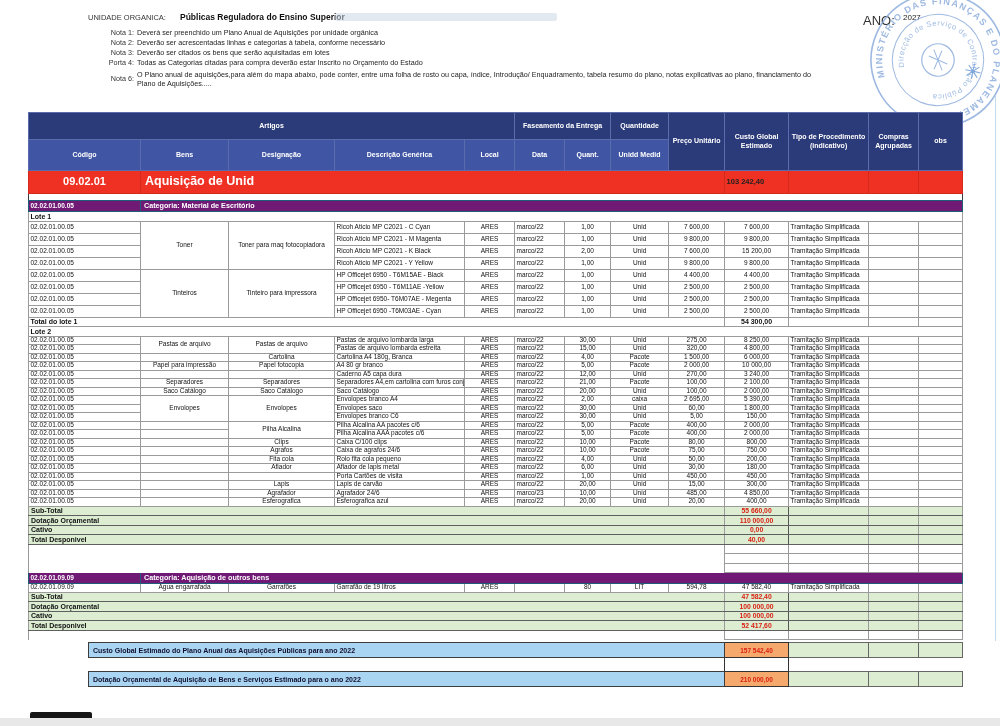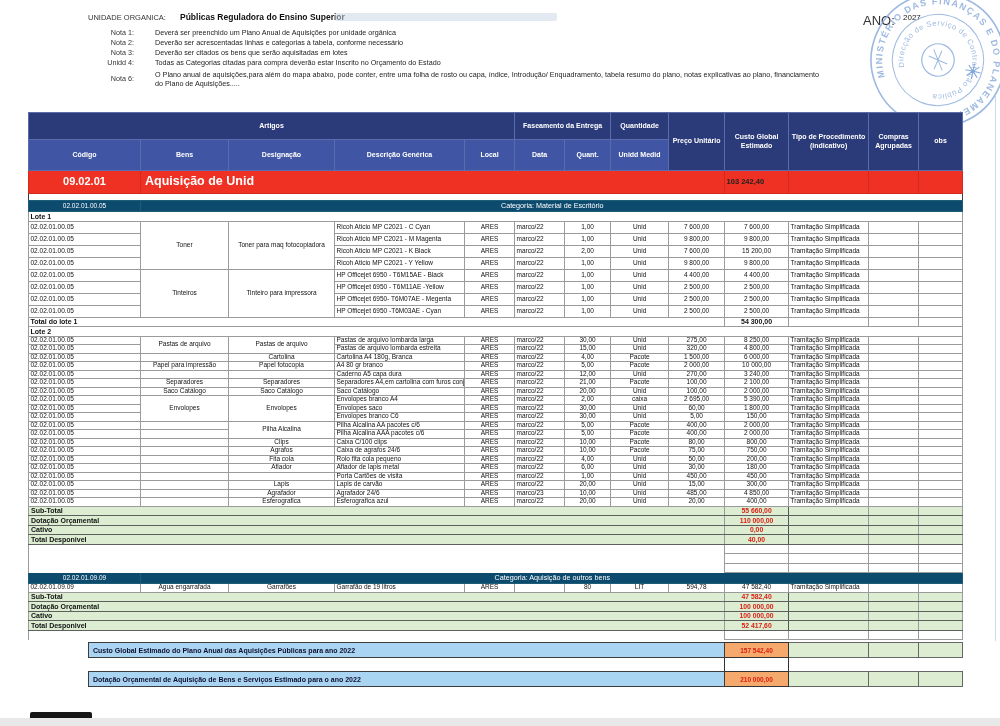--- a/index.html
+++ b/index.html
@@ -9,21 +9,21 @@
   }
   
   .abs{position:absolute;}
   .lab-uo{left:88px;top:13px;font-size:7.5px;color:#333;}
   .val-uo{left:180px;top:12px;font-size:8.5px;font-weight:bold;color:#101010;}
   .redact{left:335px;top:13px;width:222px;height:8px;background:#ccd7e6;opacity:.55;border-radius:2px;}
   .lab-ano{left:863px;top:13px;font-size:13px;color:#333;}
   .val-ano{left:903px;top:13px;font-size:8px;color:#222;}
   .notes{left:104px;top:29px;width:720px;}
   .note{display:flex;align-items:center;margin-bottom:1.5px;font-size:7.2px;line-height:1.2;color:#222;}
-  .note .nlab{width:30px;min-width:30px;text-align:right;margin-right:21px;color:#333;}
+  .note .nlab{width:30px;min-width:30px;text-align:right;margin-right:3px;color:#333;}
   .note .ntxt{flex:1;}
   .note.m6{margin-top:3px;}
   .note.m7{margin-top:9px;}
   
   .stamp{right:-14px;top:-16px;width:152px;height:152px;opacity:.8;transform:rotate(-22deg);}
   .star-mark{left:964px;top:60px;font-size:21px;color:#6d9bd4;transform:rotate(12deg);opacity:.85;}
   .edge-line{left:995px;top:96px;width:1px;height:545px;background:#c3daef;}
   .blackbar{left:30px;top:712px;width:62px;height:8px;background:#161616;border-radius:2px;}
   
   table.grid{
@@ -32,21 +32,21 @@
     border:1.5px solid #3c3c3c;
   }
   .grid td,.grid th{border:1px solid #9b9b9b;overflow:hidden;white-space:nowrap;padding:0 1.5px;height:7.5px;}
   .grid tr.gh th{background:#2b3a78;color:#fff;font-size:7px;font-weight:bold;height:26px;border:1px solid #5a6cae;white-space:normal;line-height:1.15;text-align:center;}
   .grid tr.ch th{background:#4056a4;color:#fff;font-size:7px;font-weight:bold;height:30px;border:1px solid #5a6cae;white-space:normal;line-height:1.15;text-align:center;}
   tr.redrow td{height:22px;background:#ee3123;border:1px solid #d32a1d;}
   td.redcode{color:#fff;font-weight:bold;font-size:11px;text-align:center;}
   td.redtitle{color:#fff;font-weight:bold;font-size:12.5px;text-align:left;padding-left:4px;}
   td.peach{background:#f8cf9e;color:#222;font-weight:bold;font-size:7.5px;text-align:left;border:1.5px solid #444;}
   tr.gaprow td{height:6px;border-left:none;border-right:none;border-top:none;border-bottom:none;background:#fff;}
-  tr.catrow td{background:#0c4a6e;color:#fff;font-weight:normal;border:1px solid #1e5d77;height:10px;text-align:center;}
+  tr.catrow td{background:#701a75;color:#fff;font-weight:bold;border:1px solid #1e5d77;height:10px;}
   td.catcode{font-size:6.5px;}
   td.cattitle{font-size:7.2px;padding-left:3px;}
   tr.loterow td{height:8.5px;font-weight:bold;font-size:7px;background:#fff;}
   tr.h11 td{height:11px;}
   td.l{text-align:left;}
   td.c{text-align:center;}
   tr.totalrow td{height:8.5px;font-weight:bold;font-size:7px;background:#fff;}
   tr.greenrow td{background:#dcedd2;height:8.5px;border-top:1px solid #5f5f5f;border-bottom:1px solid #5f5f5f;}
   td.glab{font-weight:bold;font-size:7px;text-align:left;padding-left:2px;}
   td.orange{background:#f5a96d;color:#da2013;font-weight:bold;text-align:center;font-size:6.8px;border:1px solid #555;}
@@ -79,21 +79,21 @@
       </div>
     <div class="note">
         <span class="nlab">Nota 2:</span>
         <span class="ntxt">Deverão ser acrescentadas linhas e categorias à tabela, conforme necessário</span>
       </div>
     <div class="note">
         <span class="nlab">Nota 3:</span>
         <span class="ntxt">Deverão ser citados os bens que serão aquisitadas em lotes</span>
       </div>
     <div class="note">
-        <span class="nlab">Unidd 4:</span>
+        <span class="nlab">Porta 4:</span>
         <span class="ntxt">Todas as Categorias citadas para compra deverão estar Inscrito no Orçamento do Estado</span>
       </div>
     <div class="note m6">
         <span class="nlab">Nota 6:</span>
         <span class="ntxt">O Plano anual de aquisições,para além do mapa abaixo, pode conter, entre uma folha de rosto ou capa, índice, Introdução/ Enquadramento, tabela resumo do plano, notas explicativas ao plano, financiamento do Plano de Aquisições.....</span>
       </div>
   </div>
 
   <svg class="abs stamp" viewBox="0 0 150 150">
     <defs>

